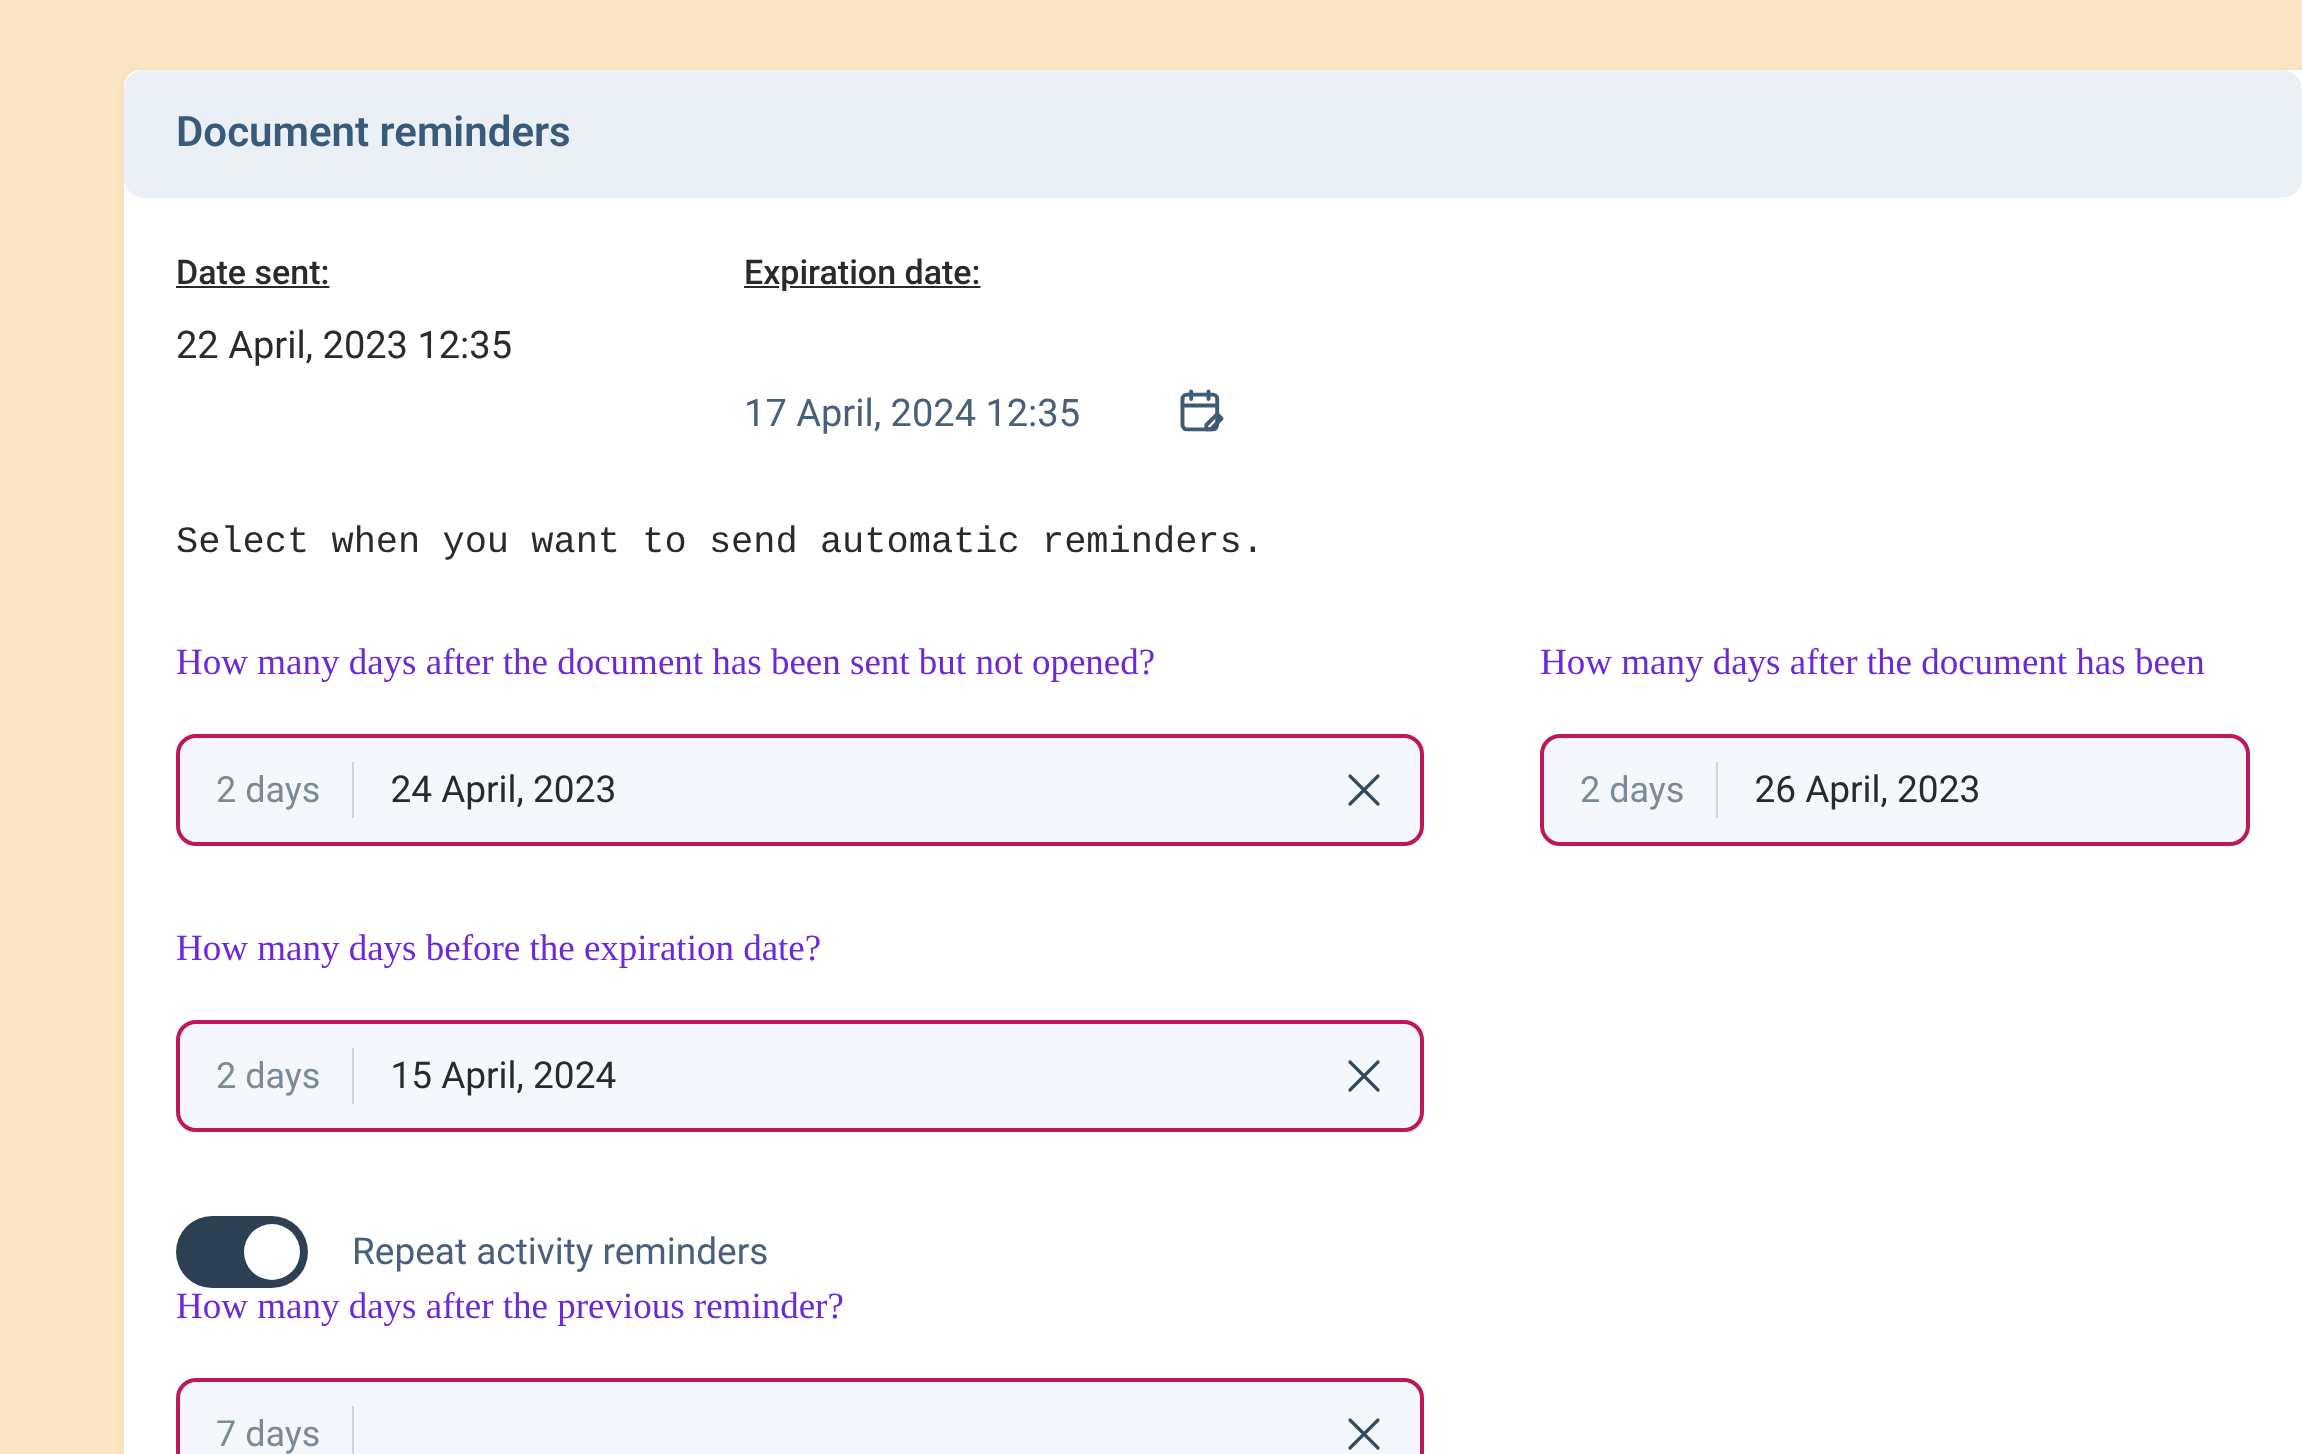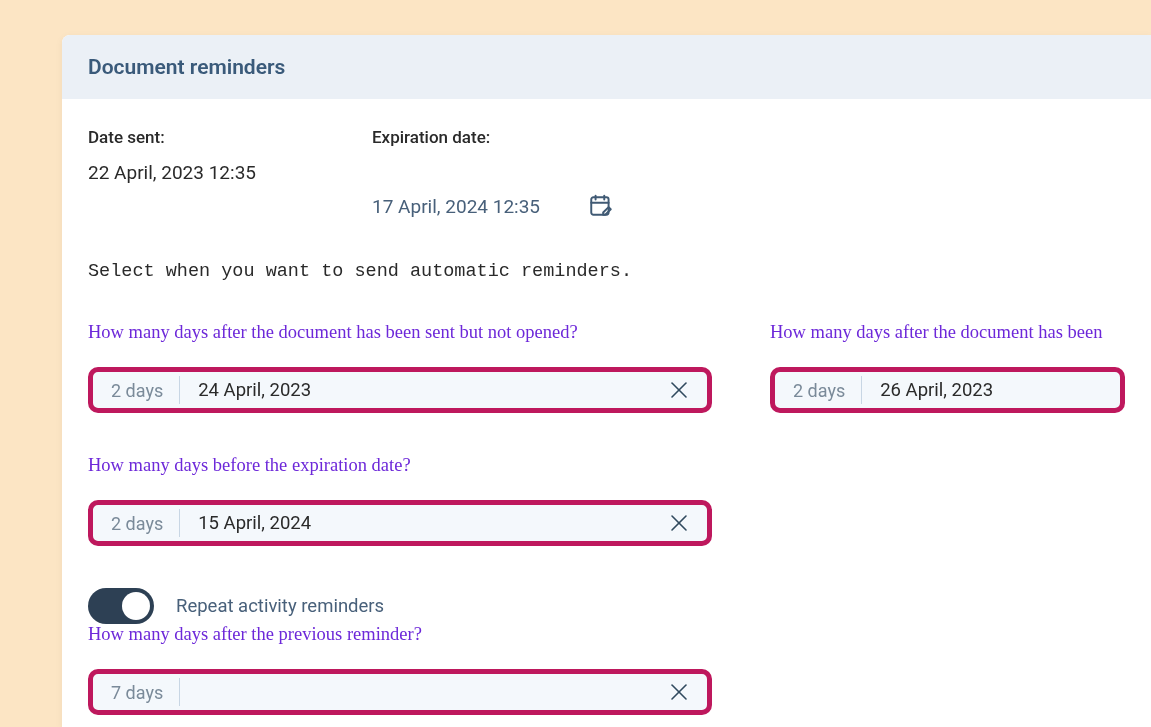--- a/index.html
+++ b/index.html
@@ -22,20 +22,21 @@
       right: 0;
       bottom: 0;
       background: #ffffff;
       border-radius: 8px 0 0 0;
       overflow: hidden;
       box-shadow: 0 2px 8px rgba(0,0,0,0.05);
     }
     .panel-header {
       background: #ebf0f6;
       padding: 20px 26px;
+      border-radius: 10px;
     }
     .panel-title {
       color: #3a5a7a;
       font-size: 21px;
       font-weight: 600;
     }
     .panel-body {
       padding: 28px 26px;
     }
     .date-row {
@@ -45,20 +46,21 @@
     }
     .date-block {
       display: flex;
       flex-direction: column;
       gap: 14px;
     }
     .date-label {
       font-size: 17px;
       color: #2a2a2a;
       font-weight: 500;
+      text-decoration: underline;
     }
     .date-value {
       font-size: 19px;
       color: #2a2a2a;
       font-weight: 400;
     }
     .exp-row {
       display: flex;
       align-items: center;
       gap: 48px;
@@ -100,23 +102,23 @@
       white-space: nowrap;
       font-family: Liberation Serif, serif;
     }
     .field-group {
       margin-bottom: 42px;
     }
     .pill-input {
       display: flex;
       align-items: center;
       background: #f4f8fc;
-      border: 5px solid #be185d;
+      border: 2px solid #be185d;
       border-radius: 10px;
-      height: 46px;
+      height: 56px;
       padding: 0 16px 0 18px;
       width: 624px;
     }
     .pill-days {
       font-size: 18px;
       color: #7a8a99;
       padding-right: 16px;
     }
     .pill-divider {
       width: 1px;

